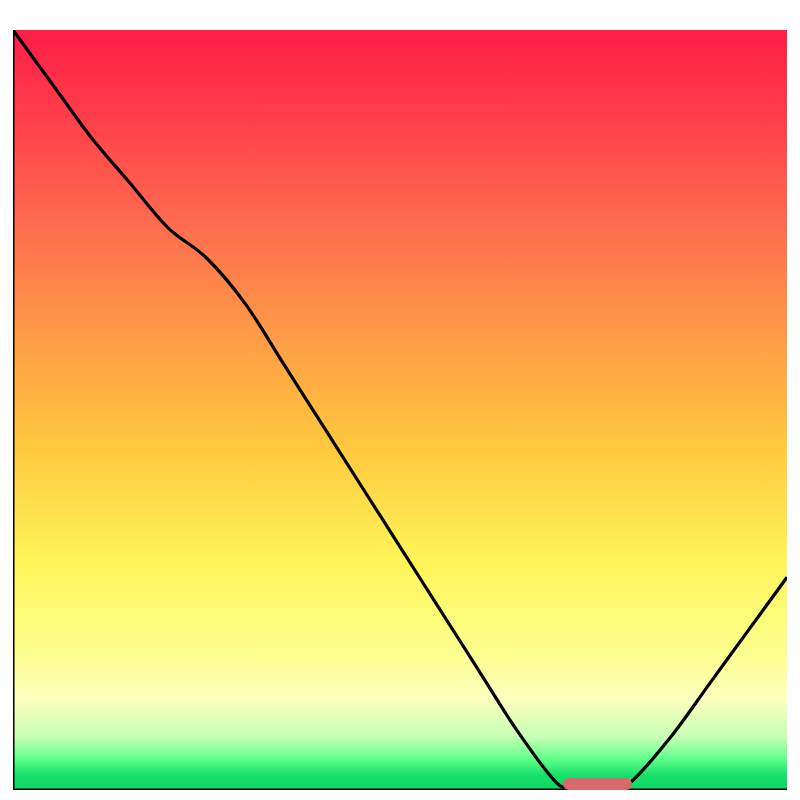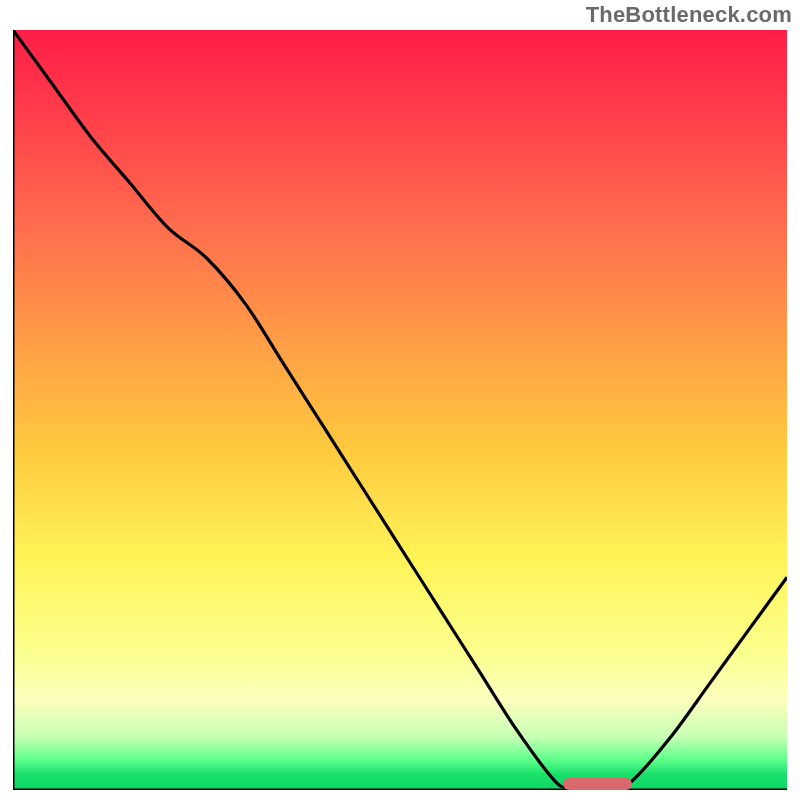--- a/index.html
+++ b/index.html
@@ -71,21 +71,20 @@
     background: #d86a6e;
     border-radius: 7px;
     z-index: 4;
   }
 </style>
 </head>
 <body>
 
 <div class="chart-wrap">
 
-  <div class="watermark">TheBottleneck.com</div>
 
   <div class="plot"></div>
 
   <svg class="curve" viewBox="0 0 774 760" preserveAspectRatio="none">
     <path id="curve-path" fill="none" stroke-width="3.2" stroke="#000000" d="M 0.00 0.00 C 6.45 8.87, 25.80 35.47, 38.70 53.20 C 51.60 70.93, 64.50 89.93, 77.40 106.40 C 90.30 122.87, 103.20 136.80, 116.10 152.00 C 129.00 167.20, 141.90 184.93, 154.80 197.60 C 167.70 210.27, 180.60 215.33, 193.50 228.00 C 206.40 240.67, 219.30 255.87, 232.20 273.60 C 245.10 291.33, 258.00 314.13, 270.90 334.40 C 283.80 354.67, 296.70 374.93, 309.60 395.20 C 322.50 415.47, 335.40 435.73, 348.30 456.00 C 361.20 476.27, 374.10 496.53, 387.00 516.80 C 399.90 537.07, 412.80 557.33, 425.70 577.60 C 438.60 597.87, 451.50 618.13, 464.40 638.40 C 477.30 658.67, 490.20 680.45, 503.10 699.20 C 516.00 717.95, 532.77 741.25, 541.80 750.88 C 550.83 760.51, 550.83 755.82, 557.28 756.96 C 563.73 758.10, 572.76 757.72, 580.50 757.72 C 588.24 757.72, 597.27 758.10, 603.72 756.96 C 610.17 755.82, 610.17 759.24, 619.20 750.88 C 628.23 742.52, 645.00 723.01, 657.90 706.80 C 670.80 690.59, 683.70 671.33, 696.60 653.60 C 709.50 635.87, 722.40 618.13, 735.30 600.40 C 748.20 582.67, 767.55 556.07, 774.00 547.20"></path>
   </svg>
 
   <div id="marker" class="marker" style="left: 562.54px; width: 69.66px; top: 778px; background: rgb(216, 106, 110);"></div>
 
   <svg class="axes" viewBox="0 0 774 760" preserveAspectRatio="none">

